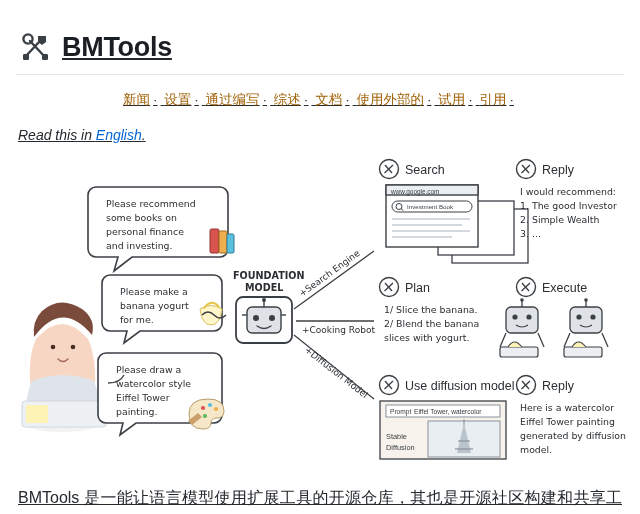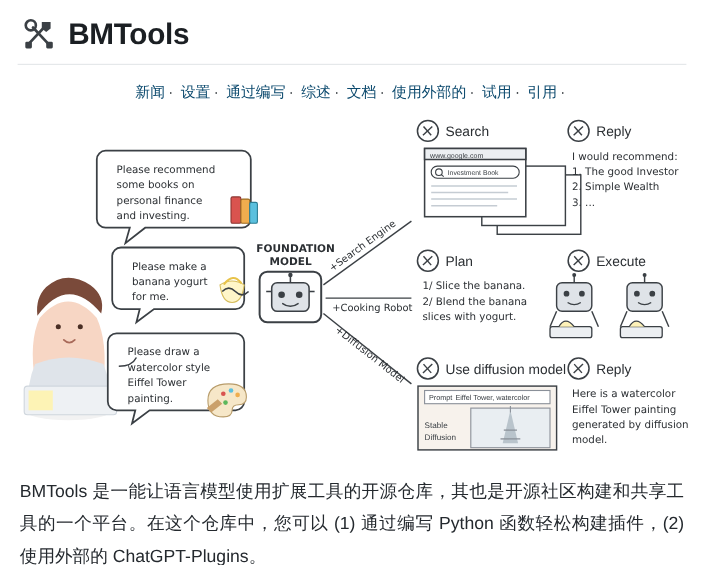--- a/index.html
+++ b/index.html
@@ -12,21 +12,22 @@
     background: #ffffff;
     font-family: "Liberation Sans", sans-serif;
     color: #24292e;
     overflow: hidden;
   }
   .page {
     width: 640px;
     height: 514px;
     position: relative;
     box-sizing: border-box;
-    padding: 0 14px;
+    padding: 16px 14px;
+    text-decoration: underline;
   }
   
   .header {
     display: flex;
     align-items: center;
     gap: 10px;
     padding: 14px 4px 8px 4px;
   }
   .logo-icon {
     width: 34px;
@@ -47,21 +48,21 @@
   }
   
   .navbar {
     text-align: center;
     padding: 14px 0 4px 0;
     font-size: 13.5px;
     color: #0366d6;
     line-height: 1.6;
   }
   .navbar a {
-    color: #0c4a6e;
+    color: #a16207;
     text-decoration: none;
   }
   .nav-sep {
     color: #24292e;
     margin: 0 3px;
   }
   
   .readline {
     font-style: italic;
     font-size: 14px;
@@ -117,20 +118,23 @@
     <a href="#">新闻</a><span class="nav-sep">·</span>
     <a href="#">设置</a><span class="nav-sep">·</span>
     <a href="#">通过编写</a><span class="nav-sep">·</span>
     <a href="#">综述</a><span class="nav-sep">·</span>
     <a href="#">文档</a><span class="nav-sep">·</span>
     <a href="#">使用外部的</a><span class="nav-sep">·</span>
     <a href="#">试用</a><span class="nav-sep">·</span>
     <a href="#">引用</a><span class="nav-sep">·</span>
   </div>
 
+  <div class="readline">
+    <span>Read this in </span><a href="#">English</a><span>.</span>
+  </div>
 
   <div class="figure">
     <svg width="612" height="310" viewBox="0 0 612 310">
       <defs>
         <style>
           .hx { font-family: "Liberation Sans", sans-serif; }
           .hand { font-family: "DejaVu Sans", sans-serif; }
         </style>
       </defs>
 

